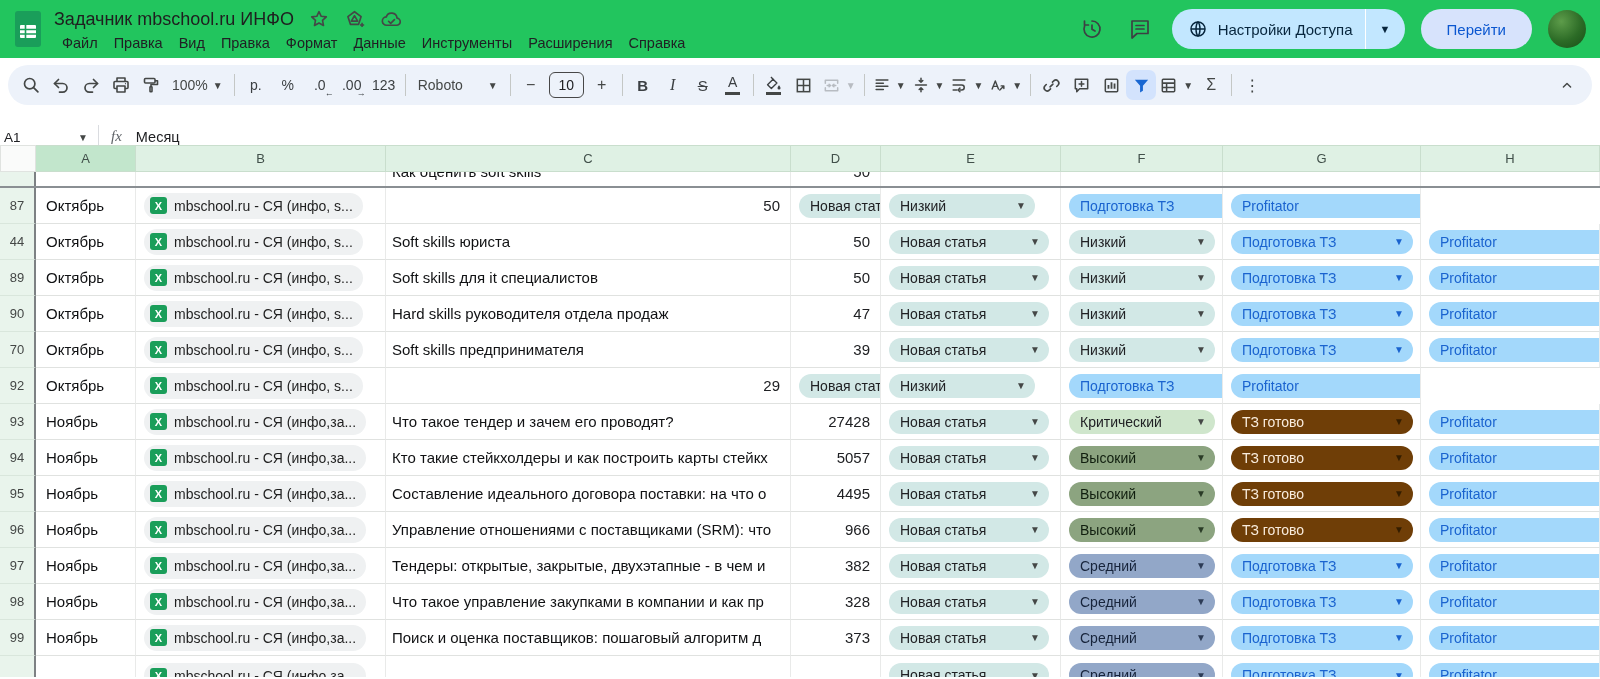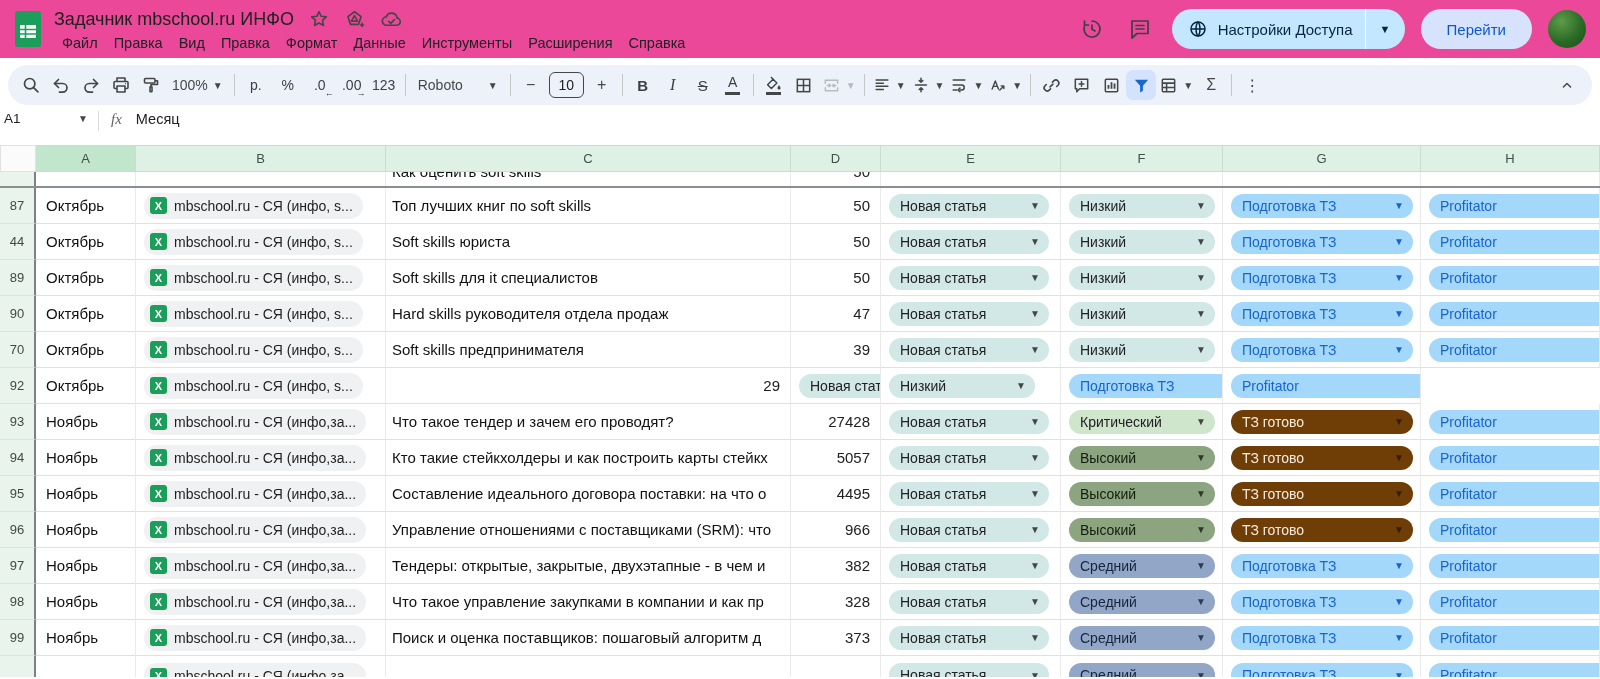--- a/index.html
+++ b/index.html
@@ -1,20 +1,20 @@
 <!DOCTYPE html>
 <html><head>
 <meta charset="utf-8">
 <style>
   * { margin:0; padding:0; box-sizing:border-box; }
   html,body { width:1600px; height:679px; overflow:hidden; background:#fff;
     font-family:"Liberation Sans", sans-serif; color:#202124; }
 
   
-  .topbar { height:58px; display:flex; align-items:stretch; padding:0 14px 0 12px; background:#ec4899; }
+  .topbar { height:58px; display:flex; align-items:stretch; padding:0 14px 0 12px; background:#22c55e; }
   .logo { width:32px; display:flex; align-items:center; justify-content:center; margin-right:10px; }
   .tb-center { flex:1; display:flex; flex-direction:column; min-width:0; }
   .title-row { display:flex; align-items:center; gap:15px; margin-top:7px; height:24px; }
   .doc-title { font-size:18px; color:#1f1f1f; white-space:nowrap; }
   .title-ic { color:#444746; display:flex; align-items:center; }
   .menu-row { display:flex; margin-top:1px; }
   .menu-item { font-size:14.5px; color:#202124; padding:3px 8px; border-radius:5px; cursor:default; }
   .tb-right { display:flex; align-items:center; gap:16px; }
   .icbtn { color:#3c4043; display:flex; align-items:center; justify-content:center; width:32px; height:32px; }
   .share-btn { display:flex; height:40px; border-radius:20px; overflow:hidden; background:#c2e7ff; color:#07263d; }
@@ -44,21 +44,21 @@
   .b-s { text-decoration:line-through; font-size:15px; color:#3c4043; }
   .tcol { display:flex; flex-direction:column; align-items:center; line-height:1.05; font-size:14px; color:#3c4043; }
   .tcol .bar { width:15px; height:3px; background:#444746; margin-top:2px; }
   .subarrow { position:absolute; right:2px; bottom:2px; font-size:9px; color:#3c4043; }
   .disabled { color:#b8bcc2; }
   .disabled .caret { color:#b8bcc2; }
   .filter-active { background:#d3e3fd; border-radius:7px; }
   .spacer { flex:1; }
 
   
-  .fbar { height:34px; display:flex; align-items:flex-start; background:#fff; }
+  .fbar { height:34px; display:flex; align-items:flex-end; background:#fff; }
   .namebox { width:98px; display:flex; align-items:center; justify-content:space-between;
              padding:0 10px 0 4px; font-size:13.5px; }
   .fsep { width:1px; height:20px; background:#dadce0; margin-right:12px; }
   .fx { font-style:italic; font-family:"Liberation Serif",serif; color:#5f6368; font-size:15px; margin-right:14px; }
   .fvalue { font-size:14.5px; color:#202124; }
 
   
   .grid { --cols:36px 100px 250px 405px 90px 180px 162px 198px 179px; }
   .g-row { display:grid; grid-template-columns:var(--cols); }
   .ghead { height:27px; }
@@ -389,23 +389,20 @@
         </div>
     <div class="cell a">
           <span>Октябрь</span>
         </div>
     <div class="cell b">
       <div class="srcchip">
         <span class="xicon">X</span>
         <span class="srclabel">mbschool.ru - СЯ (инфо, s...</span>
       </div>
     </div>
-    <div class="cell c">
-          <span>Топ лучших книг по soft skills</span>
-        </div>
     <div class="cell d">
           <span>50</span>
         </div>
     <div class="cell e">
       <div class="chip st" style="background: rgb(210, 232, 230); color: rgb(32, 33, 36);">
         <span class="chip-label">Новая статья</span>
             <span class="chip-arrow" style="color: rgb(68, 71, 70);">▼</span>
       </div>
     </div>
     <div class="cell f">

